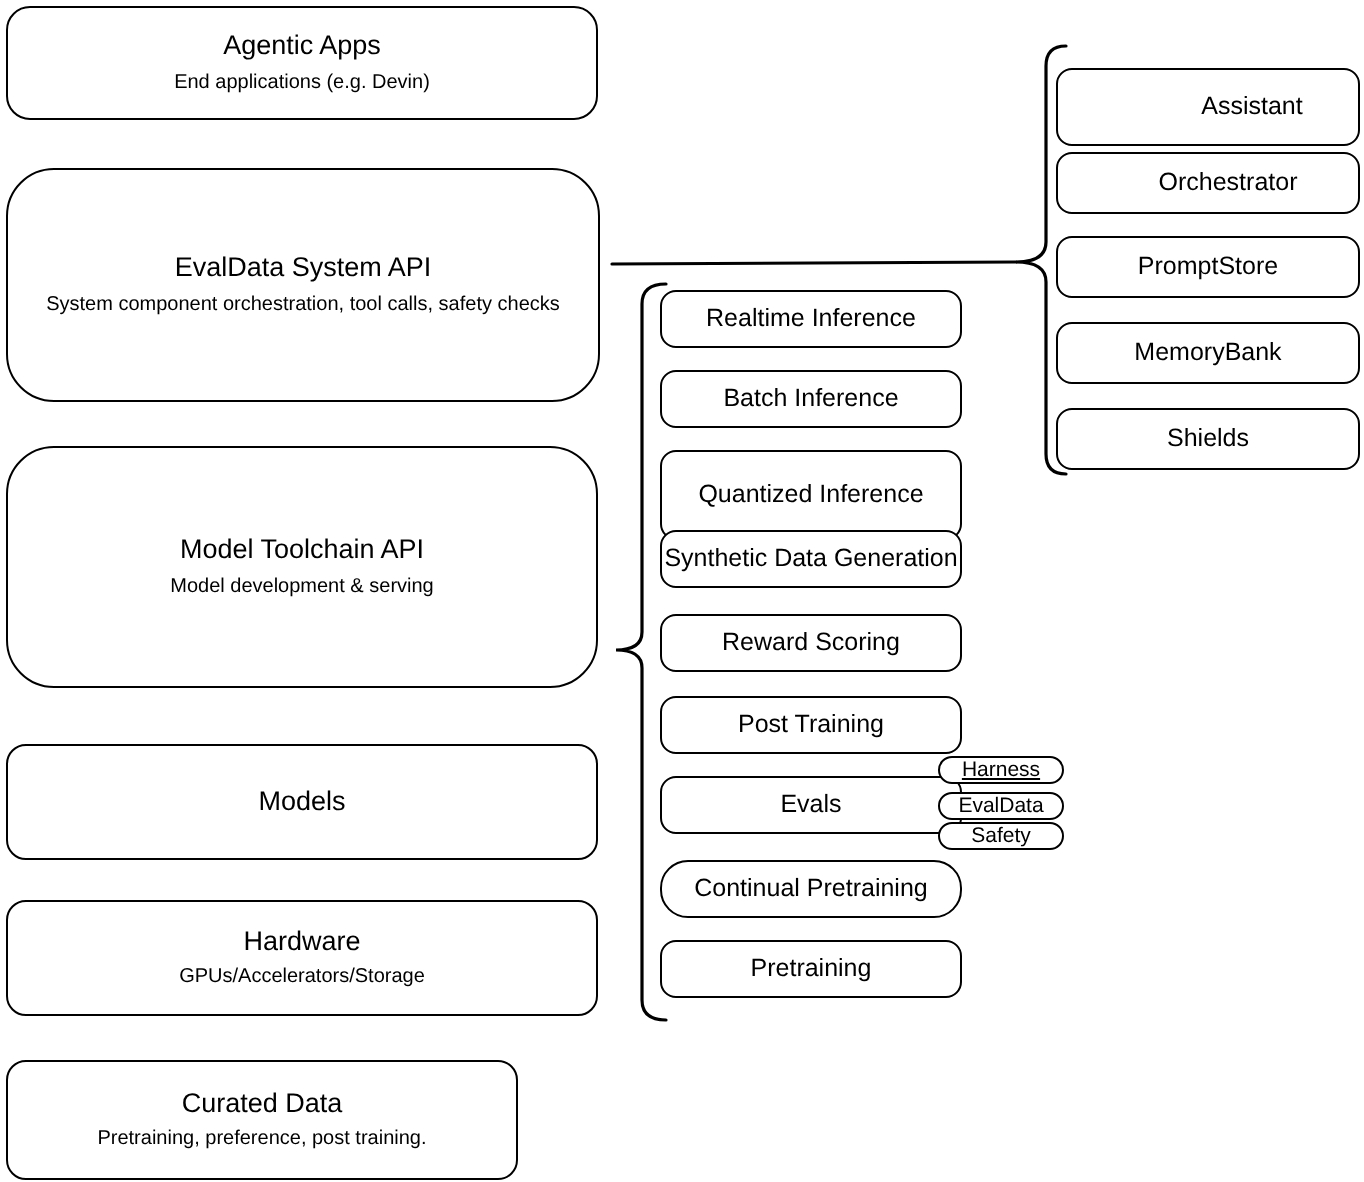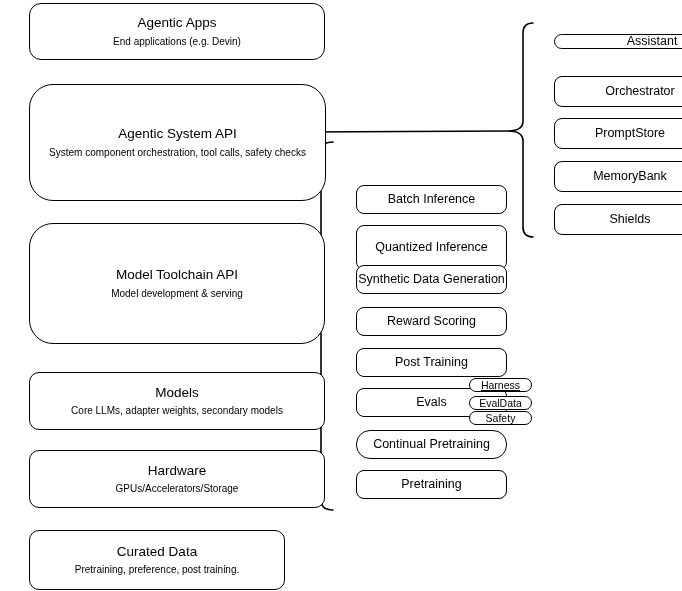--- a/index.html
+++ b/index.html
@@ -28,21 +28,20 @@
     position: absolute;
     box-sizing: border-box;
     border: 1.6px solid #000000;
     background: #ffffff;
     display: flex;
     flex-direction: column;
     align-items: center;
     justify-content: center;
     text-align: center;
     z-index: 2;
-    margin-left: 26px;
   }
   .left-box .title {
     font-size: 13.5px;
     line-height: 1.25;
   }
   .left-box .subtitle {
     font-size: 10px;
     line-height: 1.2;
     margin-top: 4px;
   }
@@ -74,44 +73,46 @@
     <path d="M533 23 Q523 23 523 33 L523 121 Q523 131 508 131 Q523 131 523 141 L523 227 Q523 237 533 237"></path>
     <path d="M333 142 Q321 142 321 152 L321 316 Q321 325 308 325 Q321 325 321 334 L321 500 Q321 510 333 510"></path>
   </svg>
 
   <div class="box left-box" style="left:3px; top:3px; width:296px; height:57px; border-radius:12px;">
     <div class="title">Agentic Apps</div>
     <div class="subtitle">End applications (e.g. Devin)</div>
   </div>
 
   <div class="box left-box" style="left:3px; top:84px; width:297px; height:117px; border-radius:24px;">
-    <div class="title">Agentic System API</div>
+    <div class="title">EvalData System API</div>
     <div class="subtitle">System component orchestration, tool calls, safety checks</div>
   </div>
 
   <div class="box left-box" style="left:3px; top:223px; width:296px; height:121px; border-radius:24px;">
     <div class="title">Model Toolchain API</div>
     <div class="subtitle">Model development &amp; serving</div>
   </div>
 
   <div class="box left-box" style="left:3px; top:372px; width:296px; height:58px; border-radius:10px;">
     <div class="title">Models</div>
-    <div class="subtitle">Core LLMs, adapter weights, secondary models</div>
   </div>
 
   <div class="box left-box" style="left:3px; top:450px; width:296px; height:58px; border-radius:10px;">
     <div class="title">Hardware</div>
     <div class="subtitle">GPUs/Accelerators/Storage</div>
   </div>
 
   <div class="box left-box" style="left:3px; top:530px; width:256px; height:60px; border-radius:10px;">
     <div class="title">Curated Data</div>
     <div class="subtitle">Pretraining, preference, post training.</div>
   </div>
 
+  <div class="box mid-box" style="left:330px; top:145px; width:151px; height:29px; border-radius:8px;">
+    <span>Realtime Inference</span>
+  </div>
   <div class="box mid-box" style="left:330px; top:185px; width:151px; height:29px; border-radius:8px;">
     <span>Batch Inference</span>
   </div>
   <div class="box mid-box" style="left:330px; top:225px; width:151px; height:45px; border-radius:8px;">
     <span>Quantized Inference</span>
   </div>
   <div class="box mid-box" style="left:330px; top:265px; width:151px; height:29px; border-radius:8px;">
     <span>Synthetic Data Generation</span>
   </div>
   <div class="box mid-box" style="left:330px; top:307px; width:151px; height:29px; border-radius:8px;">
@@ -133,21 +134,21 @@
   <div class="pill" style="left:469px; top:378px; width:63px; height:14px;text-decoration:underline;">
     <span>Harness</span>
   </div>
   <div class="pill" style="left:469px; top:396px; width:63px; height:14px;">
     <span>EvalData</span>
   </div>
   <div class="pill" style="left:469px; top:411px; width:63px; height:14px;align-items:center;">
     <span>Safety</span>
   </div>
 
-  <div class="box right-box" style="left:528px; top:34px; width:152px; height:15px; border-radius:8px;padding-left:44px;">
+  <div class="box right-box" style="left:528px; top:34px; width:152px; height:39px; border-radius:8px;padding-left:44px;">
     <span>Assistant</span>
   </div>
   <div class="box right-box" style="left:528px; top:76px; width:152px; height:31px; border-radius:8px;padding-left:20px;">
     <span>Orchestrator</span>
   </div>
   <div class="box right-box" style="left:528px; top:118px; width:152px; height:31px; border-radius:8px;">
     <span>PromptStore</span>
   </div>
   <div class="box right-box" style="left:528px; top:161px; width:152px; height:31px; border-radius:8px;">
     <span>MemoryBank</span>

